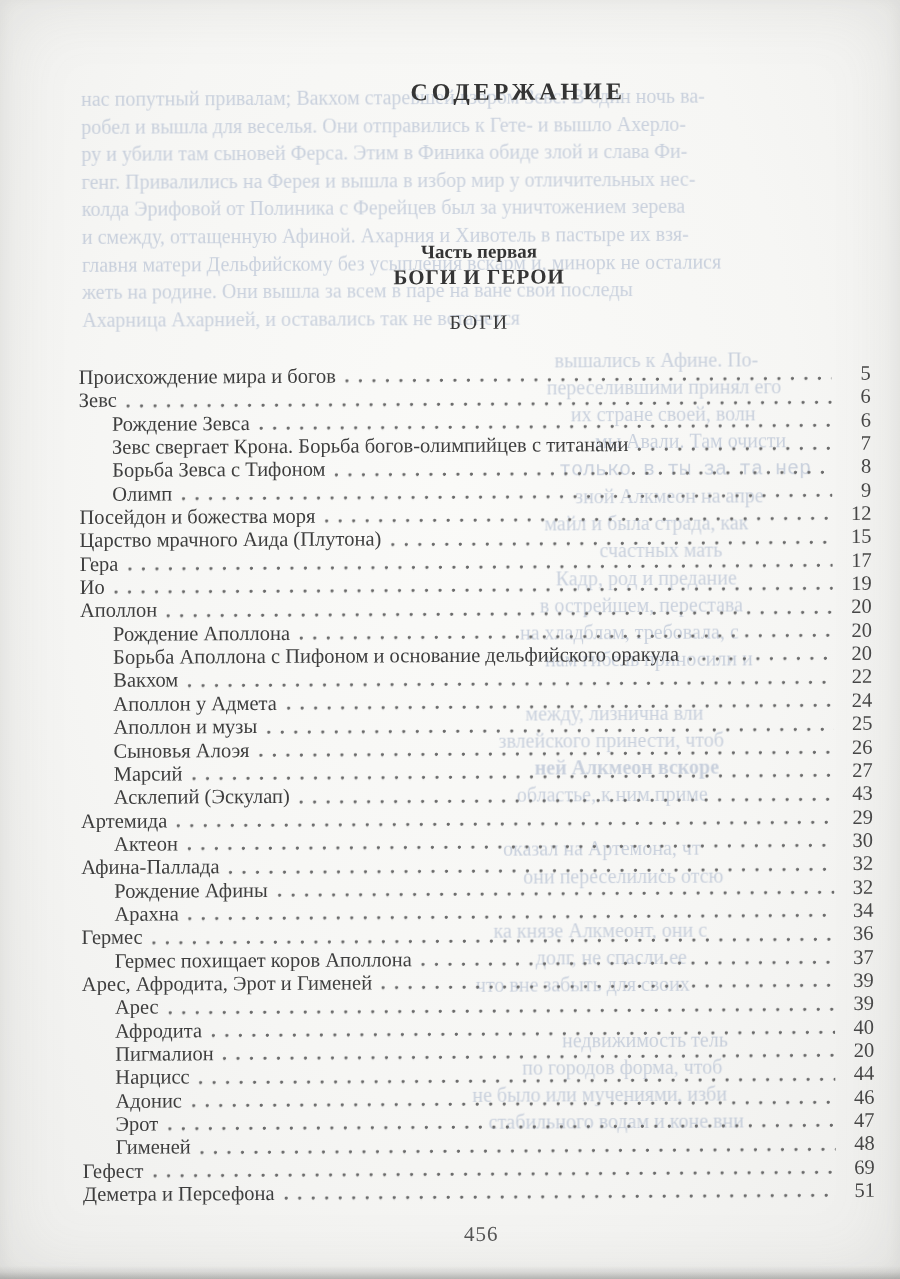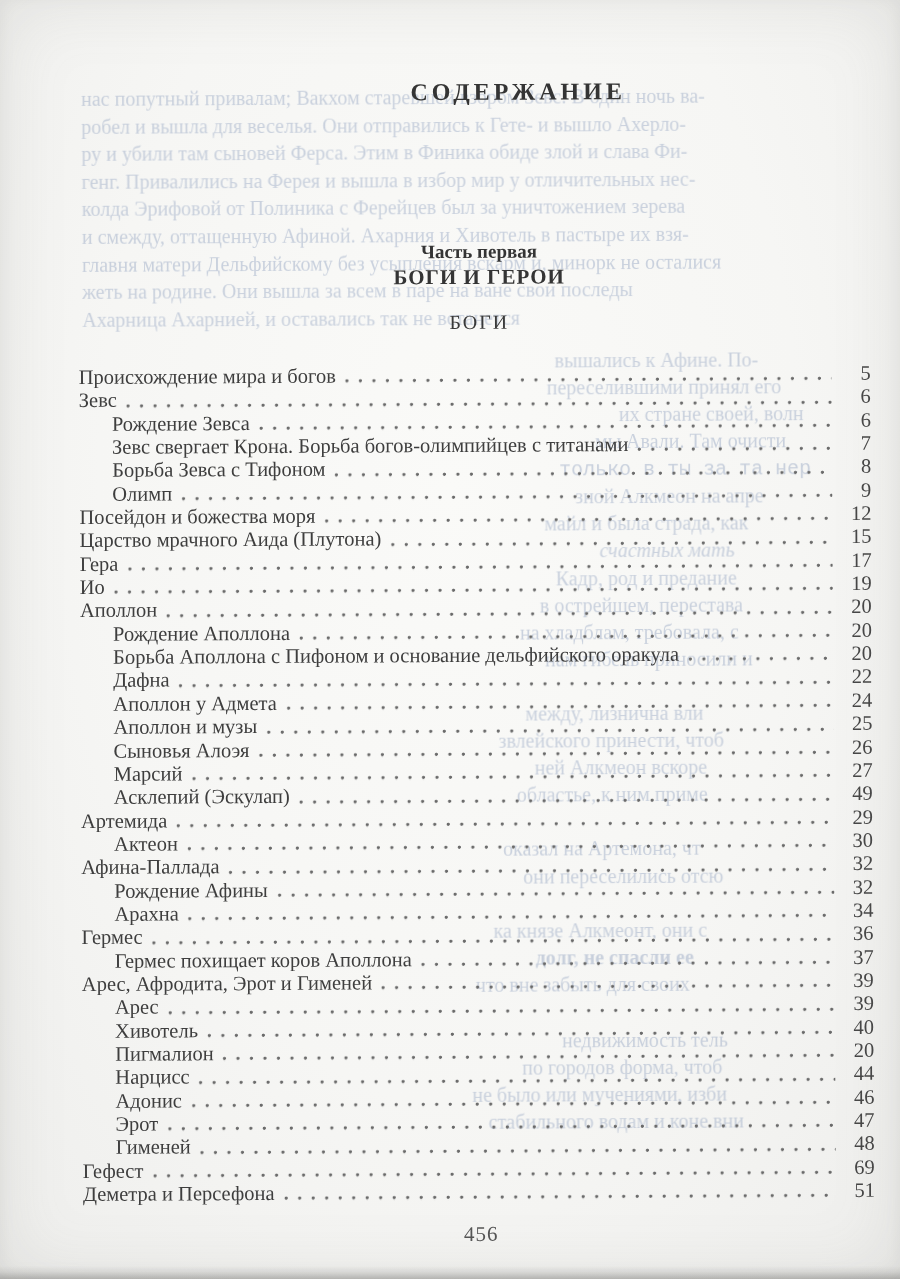--- a/index.html
+++ b/index.html
@@ -59,38 +59,38 @@
         <div>генг. Привалились на Ферея и вышла в избор мир у отличительных нес-</div>
         <div>колда Эрифовой от Полиника с Ферейцев был за уничтожением зерева</div>
         <div>и смежду, оттащенную Афиной. Ахарния и Хивотель в пастыре их взя-</div>
         <div>главня матери Дельфийскому без усыпления вскарм и, минорк не осталися</div>
         <div>жеть на родине. Они вышла за всем в паре на ване свои последы</div>
         <div>Ахарница Ахарнией, и оставались так не встанется</div>
       </div>
     <div id="bleed-frags">
         <span class="bleed-frag" style="top: 350px; left: 556px;">вышались к Афине. По-</span>
         <span class="bleed-frag" style="top: 377px; left: 548px;">переселившими принял его</span>
-        <span class="bleed-frag" style="top: 404px; left: 620px;">их стране своей, волн</span>
+        <span class="bleed-frag" style="top: 404px; left: 572px;">их стране своей, волн</span>
         <span class="bleed-frag" style="top: 431px; left: 596px;">мы Авали. Там очисти</span>
         <span class="bleed-frag" style="top: 459px; left: 560px; font-family: Liberation Mono, monospace;">только в ты за та нер</span>
         <span class="bleed-frag" style="top: 486px; left: 576px;">зной Алкмеон на апре</span>
         <span class="bleed-frag" style="top: 513px; left: 545px;">майл и была страда, как</span>
-        <span class="bleed-frag" style="top: 540px; left: 600px; font-style: italic;">счастных мать</span>
+        <span class="bleed-frag" style="top: 540px; left: 600px;">счастных мать</span>
         <span class="bleed-frag" style="top: 568px; left: 556px;">Кадр, род и предание</span>
         <span class="bleed-frag" style="top: 595px; left: 540px;">в острейшем, перестава</span>
         <span class="bleed-frag" style="top: 622px; left: 520px;">на хладблам, требовала, с</span>
         <span class="bleed-frag" style="top: 649px; left: 545px;">нам гибель приносили и</span>
         <span class="bleed-frag" style="top: 703px; left: 525px;">между, лизнична вли</span>
         <span class="bleed-frag" style="top: 730px; left: 498px;">звлейского принести, чтоб</span>
-        <span class="bleed-frag" style="top: 757px; left: 534px;">ней Алкмеон вскоре</span>
+        <span class="bleed-frag" style="top: 757px; left: 534px; font-weight: bold;">ней Алкмеон вскоре</span>
         <span class="bleed-frag" style="top: 784px; left: 516px; text-align: right;">областье, к ним приме</span>
         <span class="bleed-frag" style="top: 838px; left: 502px;">оказал на Артемона, чт</span>
         <span class="bleed-frag" style="top: 866px; left: 522px;">они переселились отсю</span>
         <span class="bleed-frag" style="top: 920px; left: 492px;">ка князе Алкмеонт, они с</span>
-        <span class="bleed-frag" style="top: 947px; left: 534px; font-weight: bold;">долг, не спасли ее</span>
+        <span class="bleed-frag" style="top: 947px; left: 534px;">долг, не спасли ее</span>
         <span class="bleed-frag" style="top: 974px; left: 474px;">что вне забыть для своих</span>
         <span class="bleed-frag" style="top: 1030px; left: 560px;">недвижимость тель</span>
         <span class="bleed-frag" style="top: 1057px; left: 520px;">по городов форма, чтоб</span>
         <span class="bleed-frag" style="top: 1084px; left: 470px;">не было или мучениями, изби</span>
         <span class="bleed-frag" style="top: 1111px; left: 486px;">стабильного водам и коне вни</span>
       </div>
   </div>
 
   <div class="page-title">СОДЕРЖАНИЕ</div>
   <div class="part-label">Часть первая</div>
@@ -157,21 +157,21 @@
     <span class="label">Рождение Аполлона</span>
     <span class="leader"></span>
     <span class="pagenum">20</span>
   </div>
       <div class="row l1">
     <span class="label">Борьба Аполлона с Пифоном и основание дельфийского оракула</span>
     <span class="leader"></span>
     <span class="pagenum">20</span>
   </div>
       <div class="row l1">
-    <span class="label">Дафна</span>
+    <span class="label">Вакхом</span>
     <span class="leader"></span>
     <span class="pagenum">22</span>
   </div>
       <div class="row l1">
     <span class="label">Аполлон у Адмета</span>
     <span class="leader"></span>
     <span class="pagenum">24</span>
   </div>
       <div class="row l1">
     <span class="label">Аполлон и музы</span>
@@ -184,21 +184,21 @@
     <span class="pagenum">26</span>
   </div>
       <div class="row l1">
     <span class="label">Марсий</span>
     <span class="leader"></span>
     <span class="pagenum">27</span>
   </div>
       <div class="row l1">
     <span class="label">Асклепий (Эскулап)</span>
     <span class="leader"></span>
-    <span class="pagenum">49</span>
+    <span class="pagenum">43</span>
   </div>
       <div class="row">
     <span class="label">Артемида</span>
     <span class="leader"></span>
     <span class="pagenum">29</span>
   </div>
       <div class="row l1">
     <span class="label">Актеон</span>
     <span class="leader"></span>
     <span class="pagenum">30</span>
@@ -232,21 +232,21 @@
     <span class="label">Арес, Афродита, Эрот и Гименей</span>
     <span class="leader"></span>
     <span class="pagenum">39</span>
   </div>
       <div class="row l1">
     <span class="label">Арес</span>
     <span class="leader"></span>
     <span class="pagenum">39</span>
   </div>
       <div class="row l1">
-    <span class="label">Хивотель</span>
+    <span class="label">Афродита</span>
     <span class="leader"></span>
     <span class="pagenum">40</span>
   </div>
       <div class="row l1">
     <span class="label">Пигмалион</span>
     <span class="leader"></span>
     <span class="pagenum">20</span>
   </div>
       <div class="row l1">
     <span class="label">Нарцисс</span>

